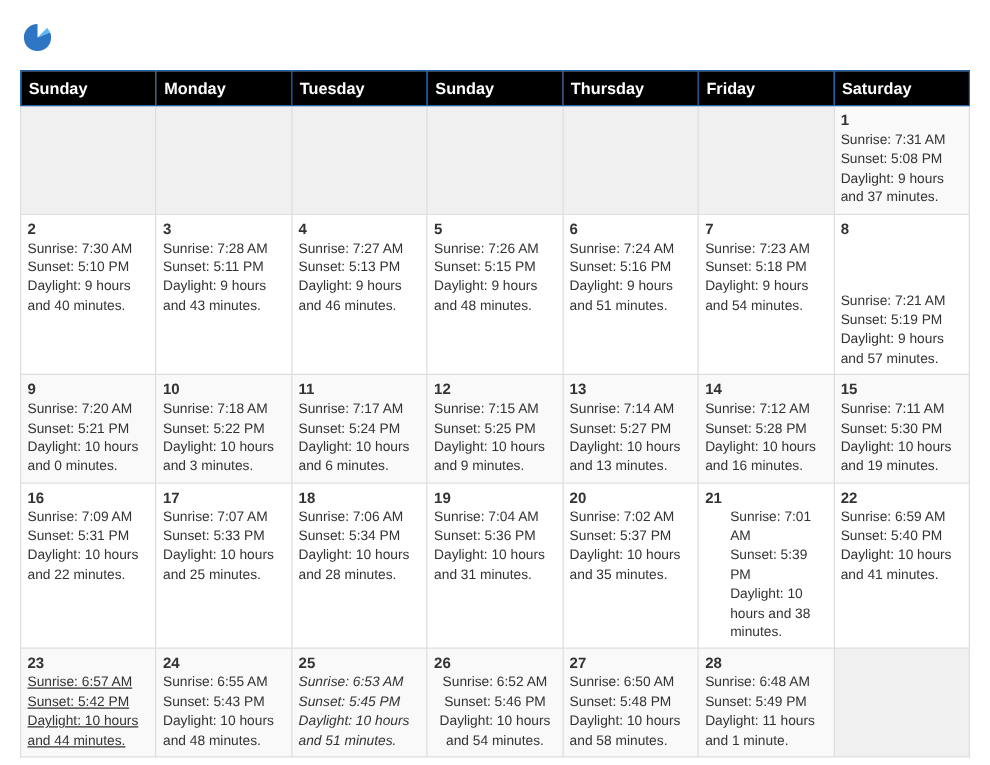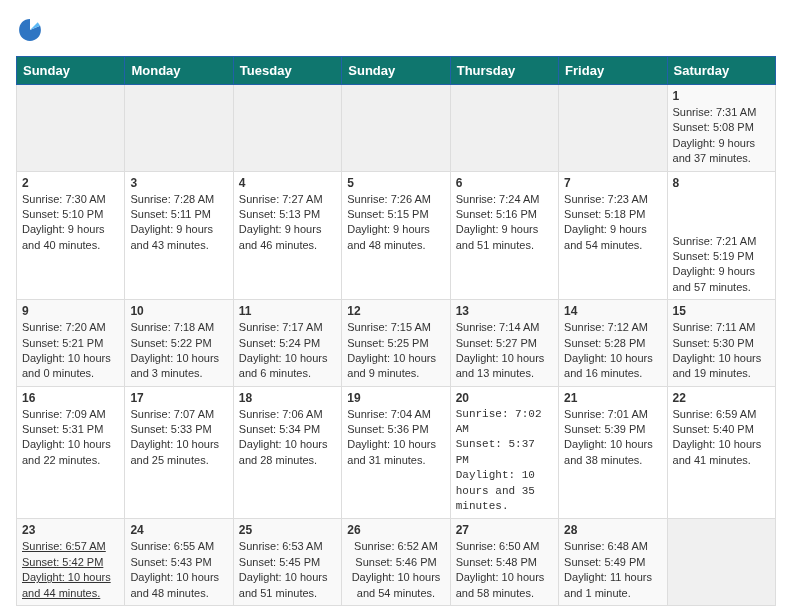--- a/index.html
+++ b/index.html
@@ -44,21 +44,21 @@
     .location {
       font-size: 14px;
       color: #555;
     }
     .calendar {
       width: 100%;
       border-collapse: collapse;
       border: 1px solid #ccc;
     }
     .calendar th {
-      background: #0f766e;
+      background: #000000;
       color: #fff;
       font-size: 13px;
       font-weight: bold;
       padding: 6px 6px;
       text-align: left;
       border: 1px solid #2060a8;
     }
     .calendar td {
       vertical-align: top;
       border: 1px solid #ddd;
@@ -247,27 +247,27 @@
 Daylight: 10 hours and 28 minutes.</div>
         </td>
         <td>
           <span class="day-number">19</span>
           <div class="day-info" style="white-space: pre-line;">Sunrise: 7:04 AM
 Sunset: 5:36 PM
 Daylight: 10 hours and 31 minutes.</div>
         </td>
         <td>
           <span class="day-number">20</span>
-          <div class="day-info" style="white-space: pre-line; font-family: Liberation Mono, monospace;">Sunrise: 7:02 AM
+          <div class="day-info" style="white-space: pre-line;">Sunrise: 7:02 AM
 Sunset: 5:37 PM
 Daylight: 10 hours and 35 minutes.</div>
         </td>
         <td>
           <span class="day-number">21</span>
-          <div class="day-info" style="white-space: pre-line;">Sunrise: 7:01 AM
+          <div class="day-info" style="white-space: pre-line; margin-left: 20px;">Sunrise: 7:01 AM
 Sunset: 5:39 PM
 Daylight: 10 hours and 38 minutes.</div>
         </td>
         <td>
           <span class="day-number">22</span>
           <div class="day-info" style="white-space: pre-line;">Sunrise: 6:59 AM
 Sunset: 5:40 PM
 Daylight: 10 hours and 41 minutes.</div>
         </td>
       </tr>
@@ -279,21 +279,21 @@
 Daylight: 10 hours and 44 minutes.</div>
         </td>
         <td>
           <span class="day-number">24</span>
           <div class="day-info" style="white-space: pre-line;">Sunrise: 6:55 AM
 Sunset: 5:43 PM
 Daylight: 10 hours and 48 minutes.</div>
         </td>
         <td>
           <span class="day-number">25</span>
-          <div class="day-info" style="white-space: pre-line;">Sunrise: 6:53 AM
+          <div class="day-info" style="white-space: pre-line; font-style: italic;">Sunrise: 6:53 AM
 Sunset: 5:45 PM
 Daylight: 10 hours and 51 minutes.</div>
         </td>
         <td>
           <span class="day-number">26</span>
           <div class="day-info" style="white-space: pre-line; text-align: center;">Sunrise: 6:52 AM
 Sunset: 5:46 PM
 Daylight: 10 hours and 54 minutes.</div>
         </td>
         <td>

